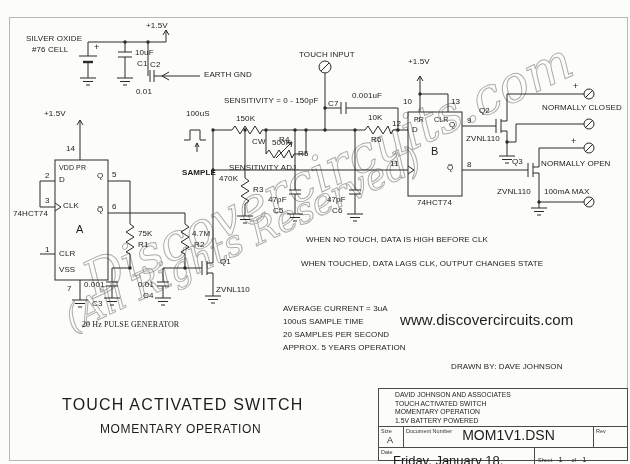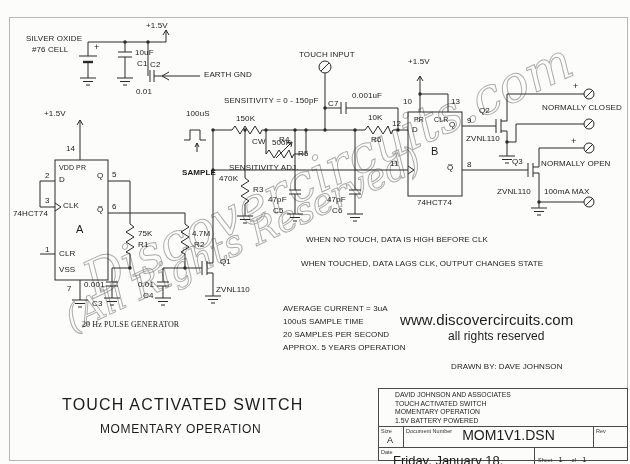--- a/index.html
+++ b/index.html
@@ -287,21 +287,20 @@
       <div class="lbl" style="left: 541px; top: 160px;">NORMALLY OPEN</div>
       <div class="lbl" style="left: 497px; top: 188px;">ZVNL110</div>
       <div class="lbl" style="left: 544px; top: 188px;">100mA MAX</div>
       <div class="lbl" style="left: 306px; top: 236px;">WHEN NO TOUCH, DATA IS HIGH BEFORE CLK</div>
       <div class="lbl" style="left: 301px; top: 260px;">WHEN TOUCHED, DATA LAGS CLK, OUTPUT CHANGES STATE</div>
       <div class="lbl" style="left: 283px; top: 305px;">AVERAGE CURRENT = 3uA</div>
       <div class="lbl" style="left: 283px; top: 318px;">100uS SAMPLE TIME</div>
       <div class="lbl" style="left: 283px; top: 331px;">20 SAMPLES PER SECOND</div>
       <div class="lbl" style="left: 283px; top: 344px;">APPROX. 5 YEARS OPERATION</div>
       <div class="lbl" style="left: 400px; top: 312px; font-size: 15px;">www.discovercircuits.com</div>
-      <div class="lbl" style="left: 448px; top: 330px; font-size: 12px;">all rights reserved</div>
       <div class="lbl" style="left: 451px; top: 363px;">DRAWN BY: DAVE JOHNSON</div>
     </div>
 
   <div class="page-title">TOUCH ACTIVATED SWITCH</div>
   <div class="page-subtitle">MOMENTARY OPERATION</div>
 
   <div class="tb">
     <div class="tb-info">
       <div>DAVID JOHNSON AND ASSOCIATES</div>
       <div>TOUCH ACTIVATED SWITCH</div>

